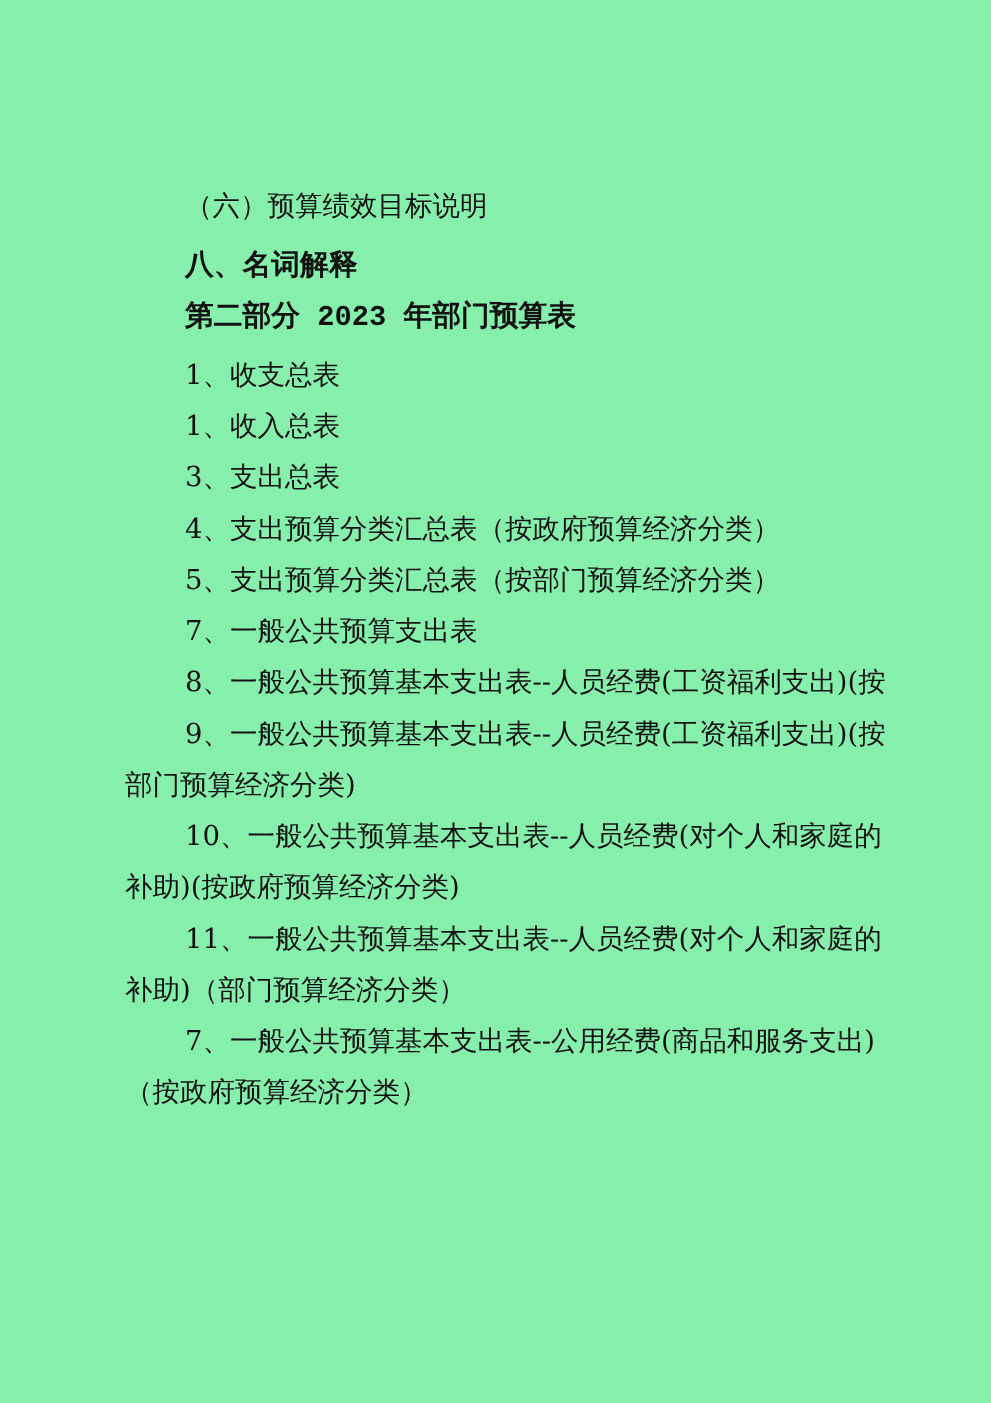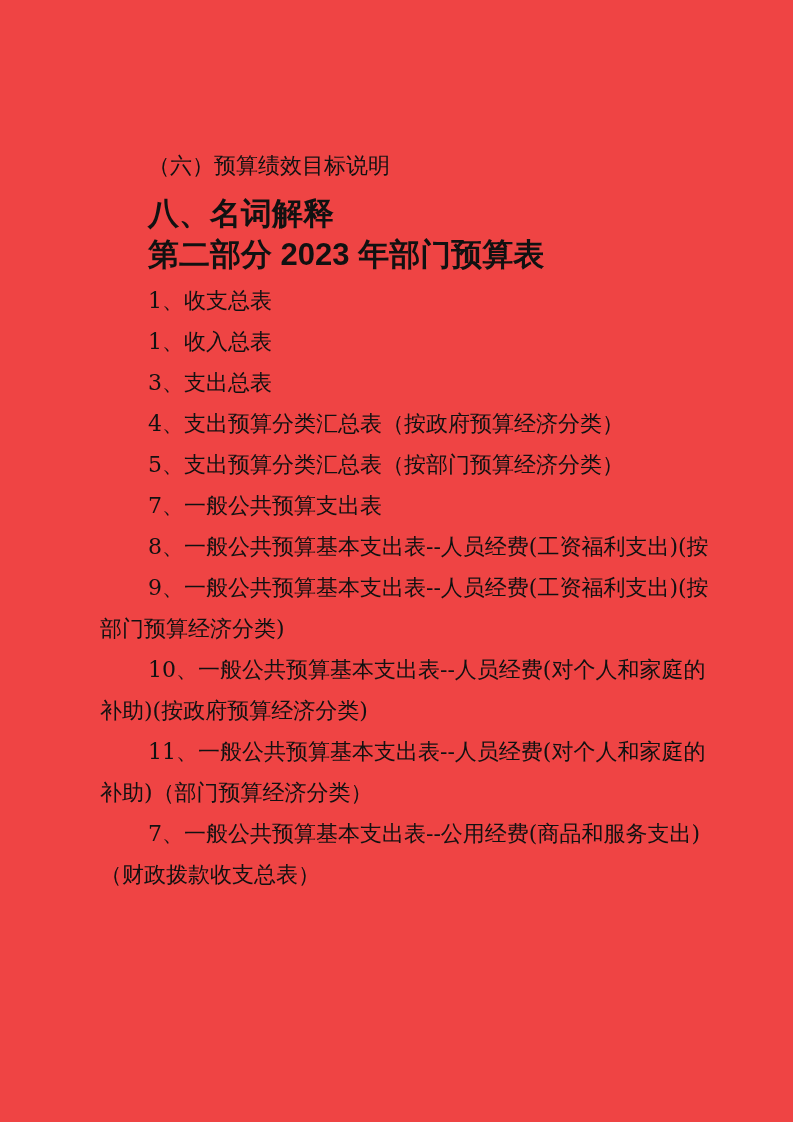--- a/index.html
+++ b/index.html
@@ -4,44 +4,44 @@
 <style>
   html, body {
     margin: 0;
     padding: 0;
     background: #ffffff;
   }
   .page {
     position: relative;
     width: 793px;
     height: 1122px;
-    background: #ef4444;
+    background: #86efac;
     overflow: hidden;
     box-sizing: border-box;
     padding: 145px 100px 0 100px;
     color: #111111;
   }
   .para {
     margin: 0;
     padding: 0;
   }
   .line {
     font-family: "DejaVu Serif", "Liberation Serif", serif;
     font-size: 22px;
     line-height: 41px;
     white-space: nowrap;
     color: #111111;
   }
   .first {
     text-indent: 48px;
   }
   .heading .line {
-    font-family: Liberation Sans, sans-serif;
+    font-family: Liberation Mono, monospace;
     font-weight: 700;
-    font-size: 31px;
+    font-size: 23px;
     line-height: 41px;
   }
   .gap-before-glossary { margin-top: 7px; }
   .gap-before-list { margin-top: 5px; }
 </style>
 </head>
 <body>
 
 <div class="page">
 
@@ -96,16 +96,16 @@
     <div class="line">补助)(按政府预算经济分类)</div>
   </div>
 
   <div class="para">
     <div class="line first">11、一般公共预算基本支出表--人员经费(对个人和家庭的</div>
     <div class="line">补助)（部门预算经济分类）</div>
   </div>
 
   <div class="para">
     <div class="line first">7、一般公共预算基本支出表--公用经费(商品和服务支出)</div>
-    <div class="line">（财政拨款收支总表）</div>
+    <div class="line">（按政府预算经济分类）</div>
   </div>
 
 </div>
 
 </body></html>

